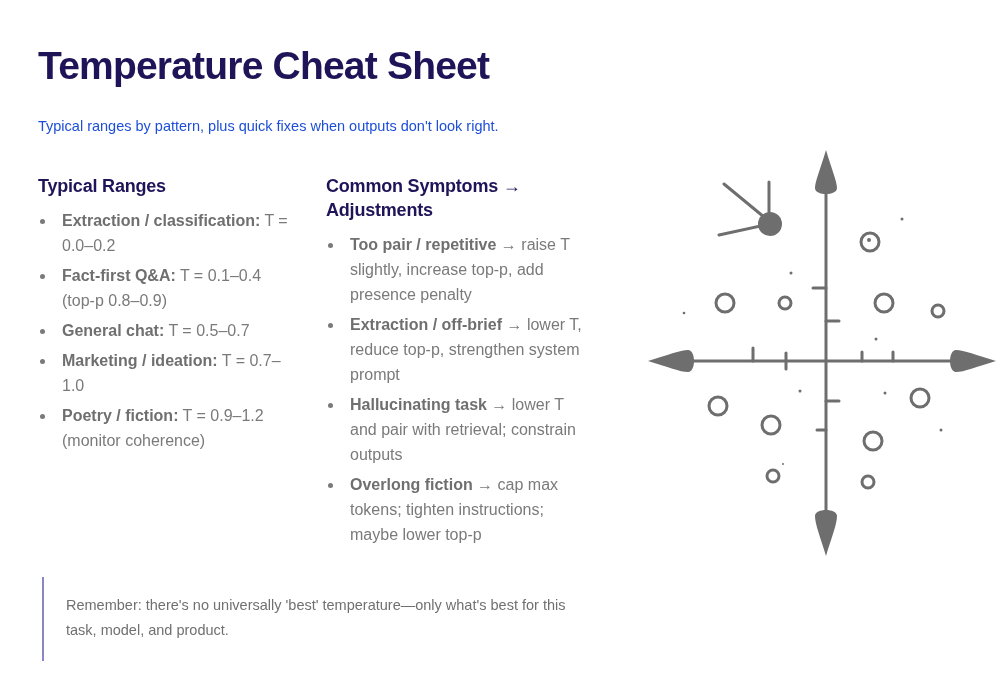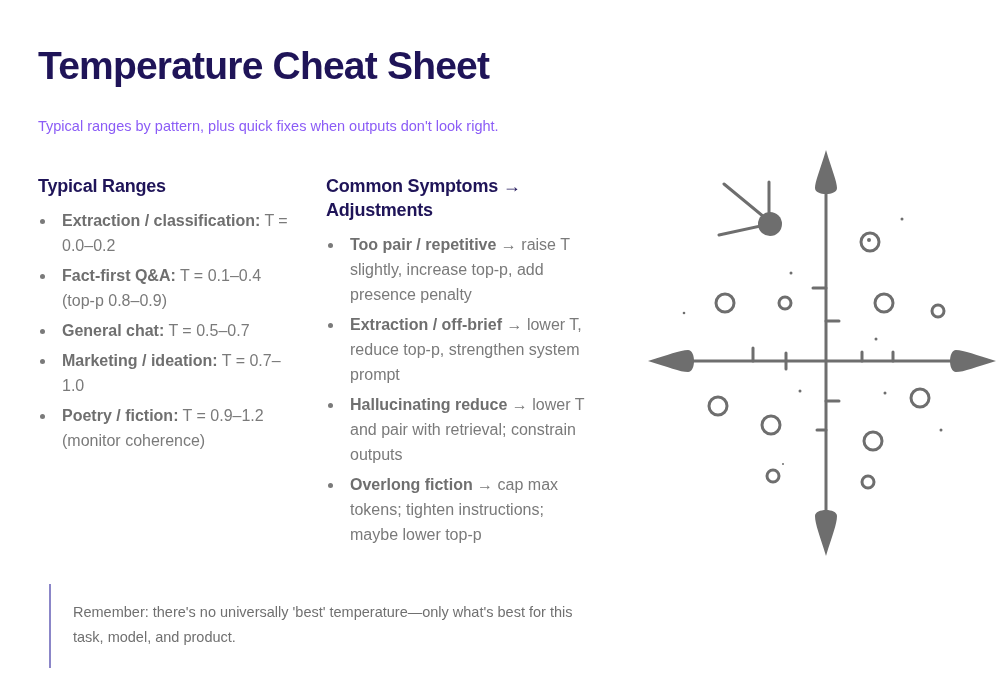--- a/index.html
+++ b/index.html
@@ -1,18 +1,18 @@
 <!DOCTYPE html>
 <html><head>
 <meta charset="utf-8">
 <style>
   html, body { margin:0; padding:0; background:#ffffff; }
   body { width:1000px; height:700px; position:relative; overflow:hidden; font-family:"Liberation Sans", sans-serif; }
   .title { position:absolute; left:38px; top:44px; margin:0; font-size:39px; font-weight:700; color:#1f1458; letter-spacing:-0.8px; }
-  .subtitle { position:absolute; left:38px; top:118px; margin:0; font-size:14.5px; color:#8b5cf6; }
+  .subtitle { position:absolute; left:38px; top:118px; margin:0; font-size:14.5px; color:#1d4ed8; }
   .col { position:absolute; top:174px; }
   .col-left { left:38px; width:260px; }
   .col-right { left:326px; width:262px; }
   .col h2 { margin:0 0 10px 0; font-size:18px; font-weight:700; color:#1f1458; line-height:24px; letter-spacing:-0.2px; }
   ul { list-style:none; margin:0; padding:0; }
   li { position:relative; padding-left:24px; font-size:16px; line-height:25px; color:#7a7a7a; margin-bottom:5px; }
   li::before { content:""; position:absolute; left:2px; top:11px; width:5px; height:5px; border-radius:50%; background:#7a7a7a; }
   li b { color:#6f6f6f; font-weight:700; }
   .note { position:absolute; left:38px; top:573px; width:540px; height:84px; border-left:2px solid #8b86c8; }
   .note p { margin:0; position:absolute; left:22px; top:16px; width:520px; font-size:14.5px; line-height:25px; color:#707070; }
@@ -33,26 +33,26 @@
     <li><b>Marketing / ideation:</b><span> T = 0.7–1.0</span></li>
     <li><b>Poetry / fiction:</b><span> T = 0.9–1.2 (monitor coherence)</span></li>
   </ul>
 </section>
 
 <section class="col col-right">
   <h2>Common Symptoms → Adjustments</h2>
   <ul>
     <li><b>Too pair / repetitive</b><span> → raise T slightly, increase top-p, add presence penalty</span></li>
     <li><b>Extraction / off-brief</b><span> → lower T, reduce top-p, strengthen system prompt</span></li>
-    <li><b>Hallucinating reduce</b><span> → lower T and pair with retrieval; constrain outputs</span></li>
+    <li><b>Hallucinating task</b><span> → lower T and pair with retrieval; constrain outputs</span></li>
     <li><b>Overlong fiction</b><span> → cap max tokens; tighten instructions; maybe lower top-p</span></li>
   </ul>
 </section>
 
-<blockquote class="note" style="margin:11px;">
+<blockquote class="note" style="margin:4px;">
   <p>Remember: there's no universally 'best' temperature—only what's best for this task, model, and product.</p>
 </blockquote>
 
 <div class="illus">
   <svg width="360" height="430" viewBox="640 140 360 430">
     <g stroke="#6e6e6e" fill="none" stroke-width="3" stroke-linecap="round">
 
       <line x1="826" y1="188" x2="826" y2="512"></line>
       <line x1="688" y1="361" x2="960" y2="361"></line>
 

